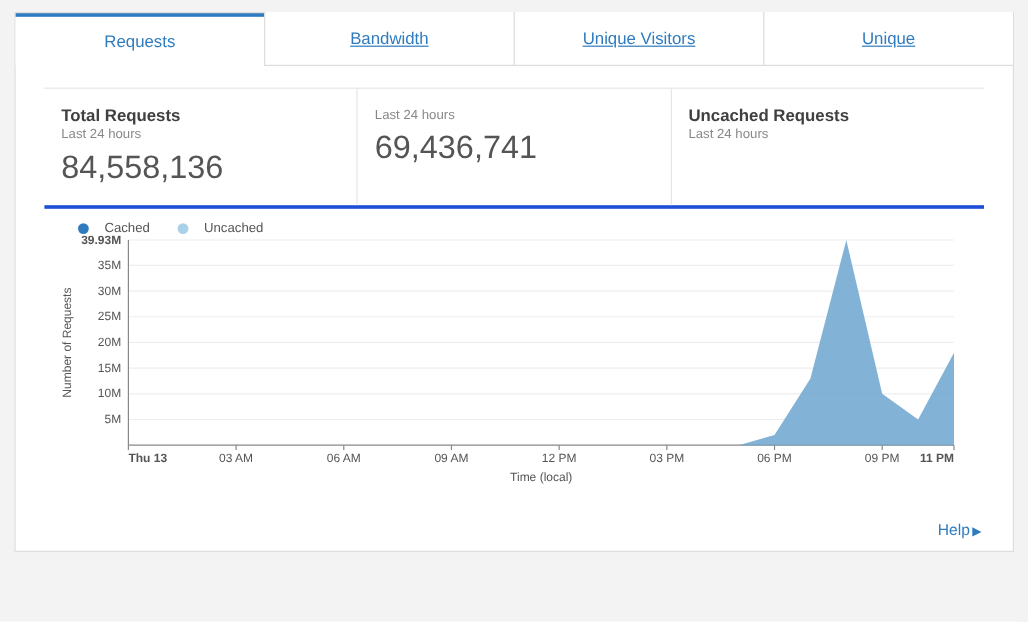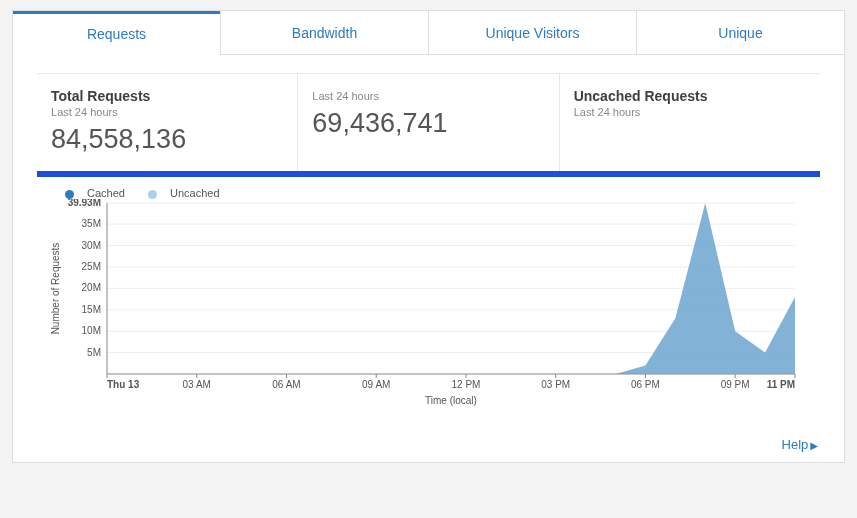--- a/index.html
+++ b/index.html
@@ -14,49 +14,49 @@
   }
   .panel {
     background: #fff;
     border: 1px solid #ddd;
     margin: 10px 12px 4px 12px;
     position: relative;
   }
   .tabs {
     display: flex;
     height: 44px;
+    align-items: flex-end;
   }
   .tab {
     flex: 1;
     text-align: center;
     line-height: 44px;
     font-size: 14px;
     color: #2f7bbf;
     cursor: pointer;
     border-bottom: 1px solid #ddd;
     background: #fff;
   }
-  .tab + .tab { border-left: 1px solid #ddd; }
+  .tab + .tab { border-left: 1px solid #ddd; text-decoration: underline; }
   .tab.active {
     border-top: 3px solid #2f7bbf;
     border-bottom: none;
     line-height: 41px;
   }
   .content { padding: 18px 24px 8px 24px; }
   .section-title {
     font-size: 19px;
     font-weight: 600;
     color: #404040;
     margin-bottom: 14px;
   }
   .stats {
     display: flex;
     border-top: 1px solid #e6e6e6;
-    border-bottom: 6px solid #1d4ed8;
-    justify-content: flex-end;
+    border-bottom: 3px solid #1d4ed8;
   }
   .stat {
     flex: 1;
     padding: 14px 14px 16px 14px;
   }
   .stat + .stat { border-left: 1px solid #e6e6e6; }
   .stat-title { font-size: 14px; font-weight: 600; color: #404040; }
   .stat-sub { font-size: 11px; color: #888; margin-top: 2px; }
   .stat-value { font-size: 27px; color: #555; margin-top: 6px; font-weight: 400; }
   .chart-wrap { position: relative; padding: 10px 8px 2px 8px; }

